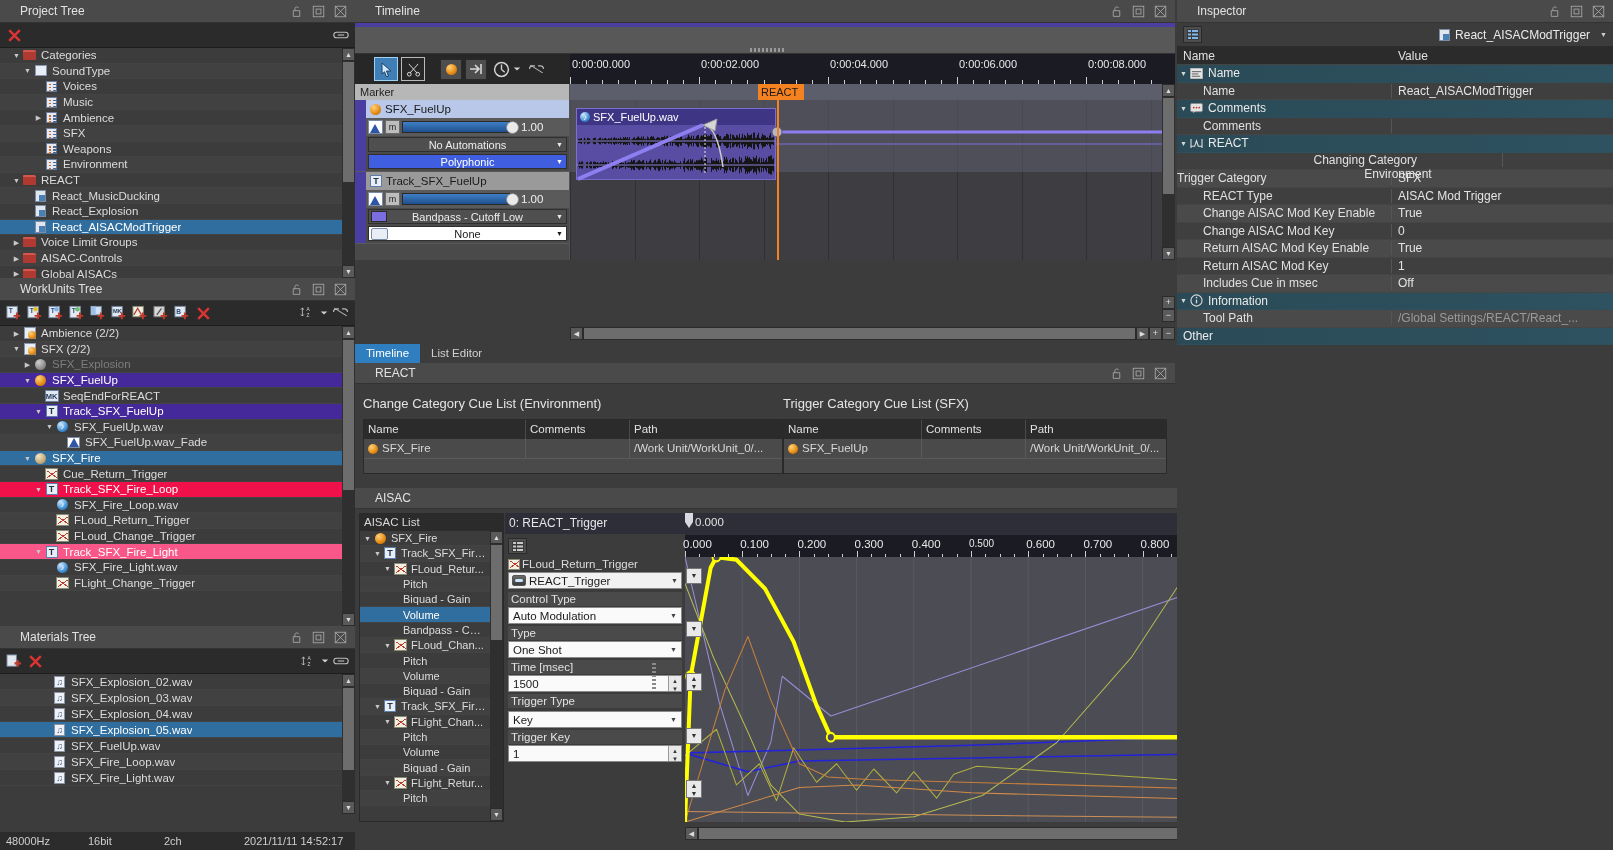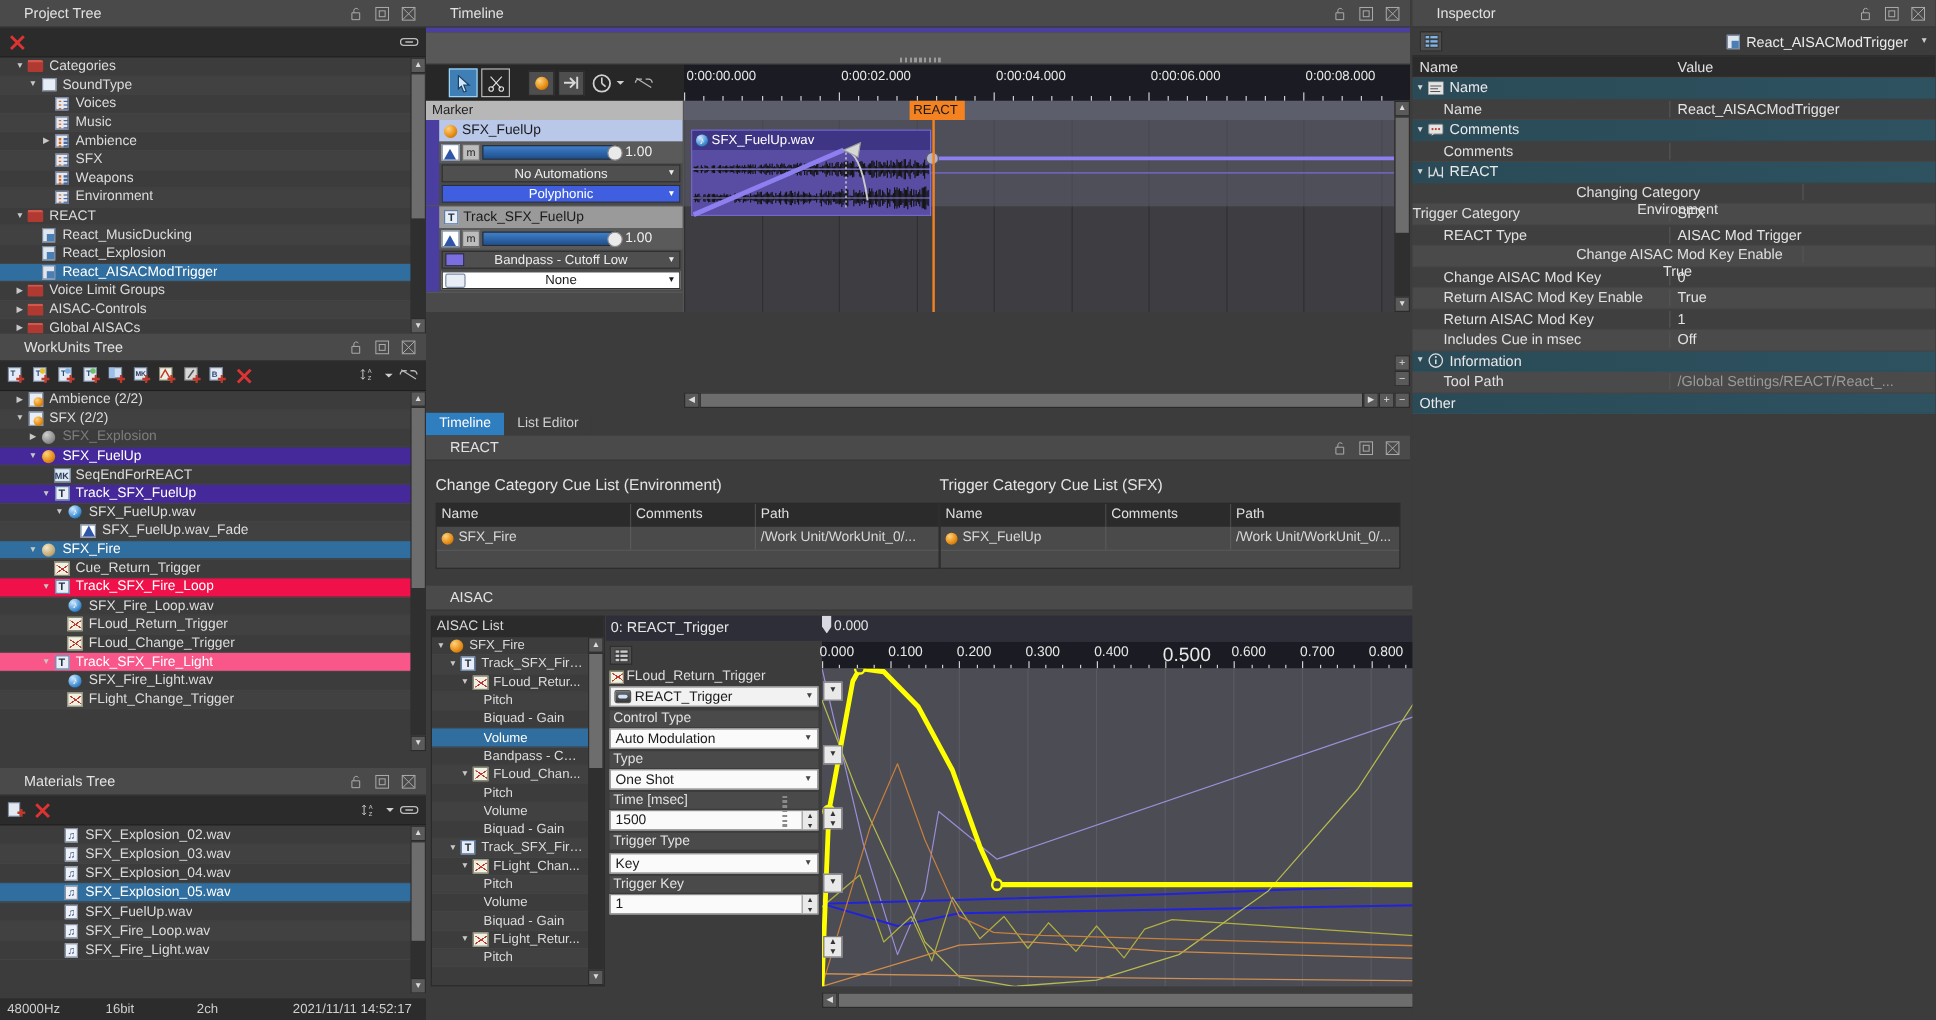--- a/index.html
+++ b/index.html
@@ -526,21 +526,21 @@
           <span class="lbl">FLight_Change_Trigger</span>
         </div>
         <div class="vscroll">
         <div class="up">▲</div>
         <div class="thumb" style="top:14px;height:150px"></div>
         <div class="dn">▼</div>
       </div>
     </div>
   </div>
 
-  <div class="panel" style="left:0;top:626px;width:355px;height:206px;margin-top:14px;">
+  <div class="panel" style="left:0;top:626px;width:355px;height:206px;">
     <div class="panel-title">
       <span class="ttl">Materials Tree</span>
       <span class="panel-btns">
         <svg class="pb" viewBox="0 0 16 16">
             <path d="M4 7h8v7H4z" fill="none" stroke="#c9c9c9"></path>
             <path d="M6 7V4.6a2.4 2.4 0 0 1 4.6-.8" fill="none" stroke="#c9c9c9"></path>
           </svg>
         <svg class="pb" viewBox="0 0 16 16">
             <rect x="1.5" y="1.5" width="13" height="13" fill="none" stroke="#c9c9c9"></rect>
             <rect x="5" y="5" width="6" height="6" fill="none" stroke="#c9c9c9"></rect>
@@ -1542,21 +1542,21 @@
       <span style="position:absolute;left:10px;top:3px;font-size:11.5px;color:#e2e2e2;">0.000</span>
     </div>
 
     <div style="position:absolute;left:330px;top:47px;right:18px;height:22px;background:#1b1b24;">
       <div id="aisac-ruler-labels" style="position:absolute;inset:0;">
           <span style="position: absolute; left: 0%; top: 3px; font-size: 11.5px; color: rgb(232, 232, 232); transform: translateX(-2px); white-space: nowrap;">0.000</span>
           <span style="position: absolute; left: 10%; top: 3px; font-size: 11.5px; color: rgb(232, 232, 232); transform: translateX(-2px); white-space: nowrap;">0.100</span>
           <span style="position: absolute; left: 20%; top: 3px; font-size: 11.5px; color: rgb(232, 232, 232); transform: translateX(-2px); white-space: nowrap;">0.200</span>
           <span style="position: absolute; left: 30%; top: 3px; font-size: 11.5px; color: rgb(232, 232, 232); transform: translateX(-2px); white-space: nowrap;">0.300</span>
           <span style="position: absolute; left: 40%; top: 3px; font-size: 11.5px; color: rgb(232, 232, 232); transform: translateX(-2px); white-space: nowrap;">0.400</span>
-          <span style="position: absolute; left: 50%; top: 3px; font-size: 16px; color: rgb(232, 232, 232); transform: translateX(-2px); white-space: nowrap;">0.500</span>
+          <span style="position: absolute; left: 50%; top: 3px; font-size: 10px; color: rgb(232, 232, 232); transform: translateX(-2px); white-space: nowrap;">0.500</span>
           <span style="position: absolute; left: 60%; top: 3px; font-size: 11.5px; color: rgb(232, 232, 232); transform: translateX(-2px); white-space: nowrap;">0.600</span>
           <span style="position: absolute; left: 70%; top: 3px; font-size: 11.5px; color: rgb(232, 232, 232); transform: translateX(-2px); white-space: nowrap;">0.700</span>
           <span style="position: absolute; left: 80%; top: 3px; font-size: 11.5px; color: rgb(232, 232, 232); transform: translateX(-2px); white-space: nowrap;">0.800</span>
           <span style="position: absolute; left: 90%; top: 3px; font-size: 11.5px; color: rgb(232, 232, 232); transform: translateX(-2px); white-space: nowrap;">0.900</span>
         </div>
       <div id="aisac-ruler-ticks" style="position:absolute;left:0;bottom:0;right:0;height:6px;">
           <div style="position:absolute;left:0%;bottom:0;width:1px;height:6px;background:#cfcfcf"></div>
           <div style="position:absolute;left:2.5%;bottom:0;width:1px;height:3px;background:#cfcfcf"></div>
           <div style="position:absolute;left:5%;bottom:0;width:1px;height:3px;background:#cfcfcf"></div>
           <div style="position:absolute;left:7.5%;bottom:0;width:1px;height:3px;background:#cfcfcf"></div>
@@ -1739,21 +1739,21 @@
           <span style="flex:1;padding-left:6px;color:#e4e4e4">Environment</span>
         </div>
         <div style="display: flex; height: 17.5px; font-size: 12px; align-items: center; border-bottom: 1px solid rgb(69, 69, 69); background: rgb(74, 74, 74);">
           <span style="width:215px;color:#e0e0e0;border-right:1px solid #555">Trigger Category</span>
           <span style="flex:1;padding-left:6px;color:#e4e4e4">SFX</span>
         </div>
         <div style="display: flex; height: 17.5px; font-size: 12px; align-items: center; border-bottom: 1px solid rgb(69, 69, 69); background: rgb(63, 63, 63);">
           <span style="width:215px;padding-left:26px;color:#e0e0e0;border-right:1px solid #555">REACT Type</span>
           <span style="flex:1;padding-left:6px;color:#e4e4e4">AISAC Mod Trigger</span>
         </div>
-        <div style="display: flex; height: 17.5px; font-size: 12px; align-items: center; border-bottom: 1px solid rgb(69, 69, 69); background: rgb(74, 74, 74); flex-direction: column;">
+        <div style="display: flex; height: 17.5px; font-size: 12px; align-items: center; border-bottom: 1px solid rgb(69, 69, 69); background: rgb(74, 74, 74);">
           <span style="width:215px;padding-left:26px;color:#e0e0e0;border-right:1px solid #555">Change AISAC Mod Key Enable</span>
           <span style="flex:1;padding-left:6px;color:#e4e4e4">True</span>
         </div>
         <div style="display: flex; height: 17.5px; font-size: 12px; align-items: center; border-bottom: 1px solid rgb(69, 69, 69); background: rgb(63, 63, 63);">
           <span style="width:215px;padding-left:26px;color:#e0e0e0;border-right:1px solid #555">Change AISAC Mod Key</span>
           <span style="flex:1;padding-left:6px;color:#e4e4e4">0</span>
         </div>
         <div style="display: flex; height: 17.5px; font-size: 12px; align-items: center; border-bottom: 1px solid rgb(69, 69, 69); background: rgb(74, 74, 74);">
           <span style="width:215px;padding-left:26px;color:#e0e0e0;border-right:1px solid #555">Return AISAC Mod Key Enable</span>
           <span style="flex:1;padding-left:6px;color:#e4e4e4">True</span>

